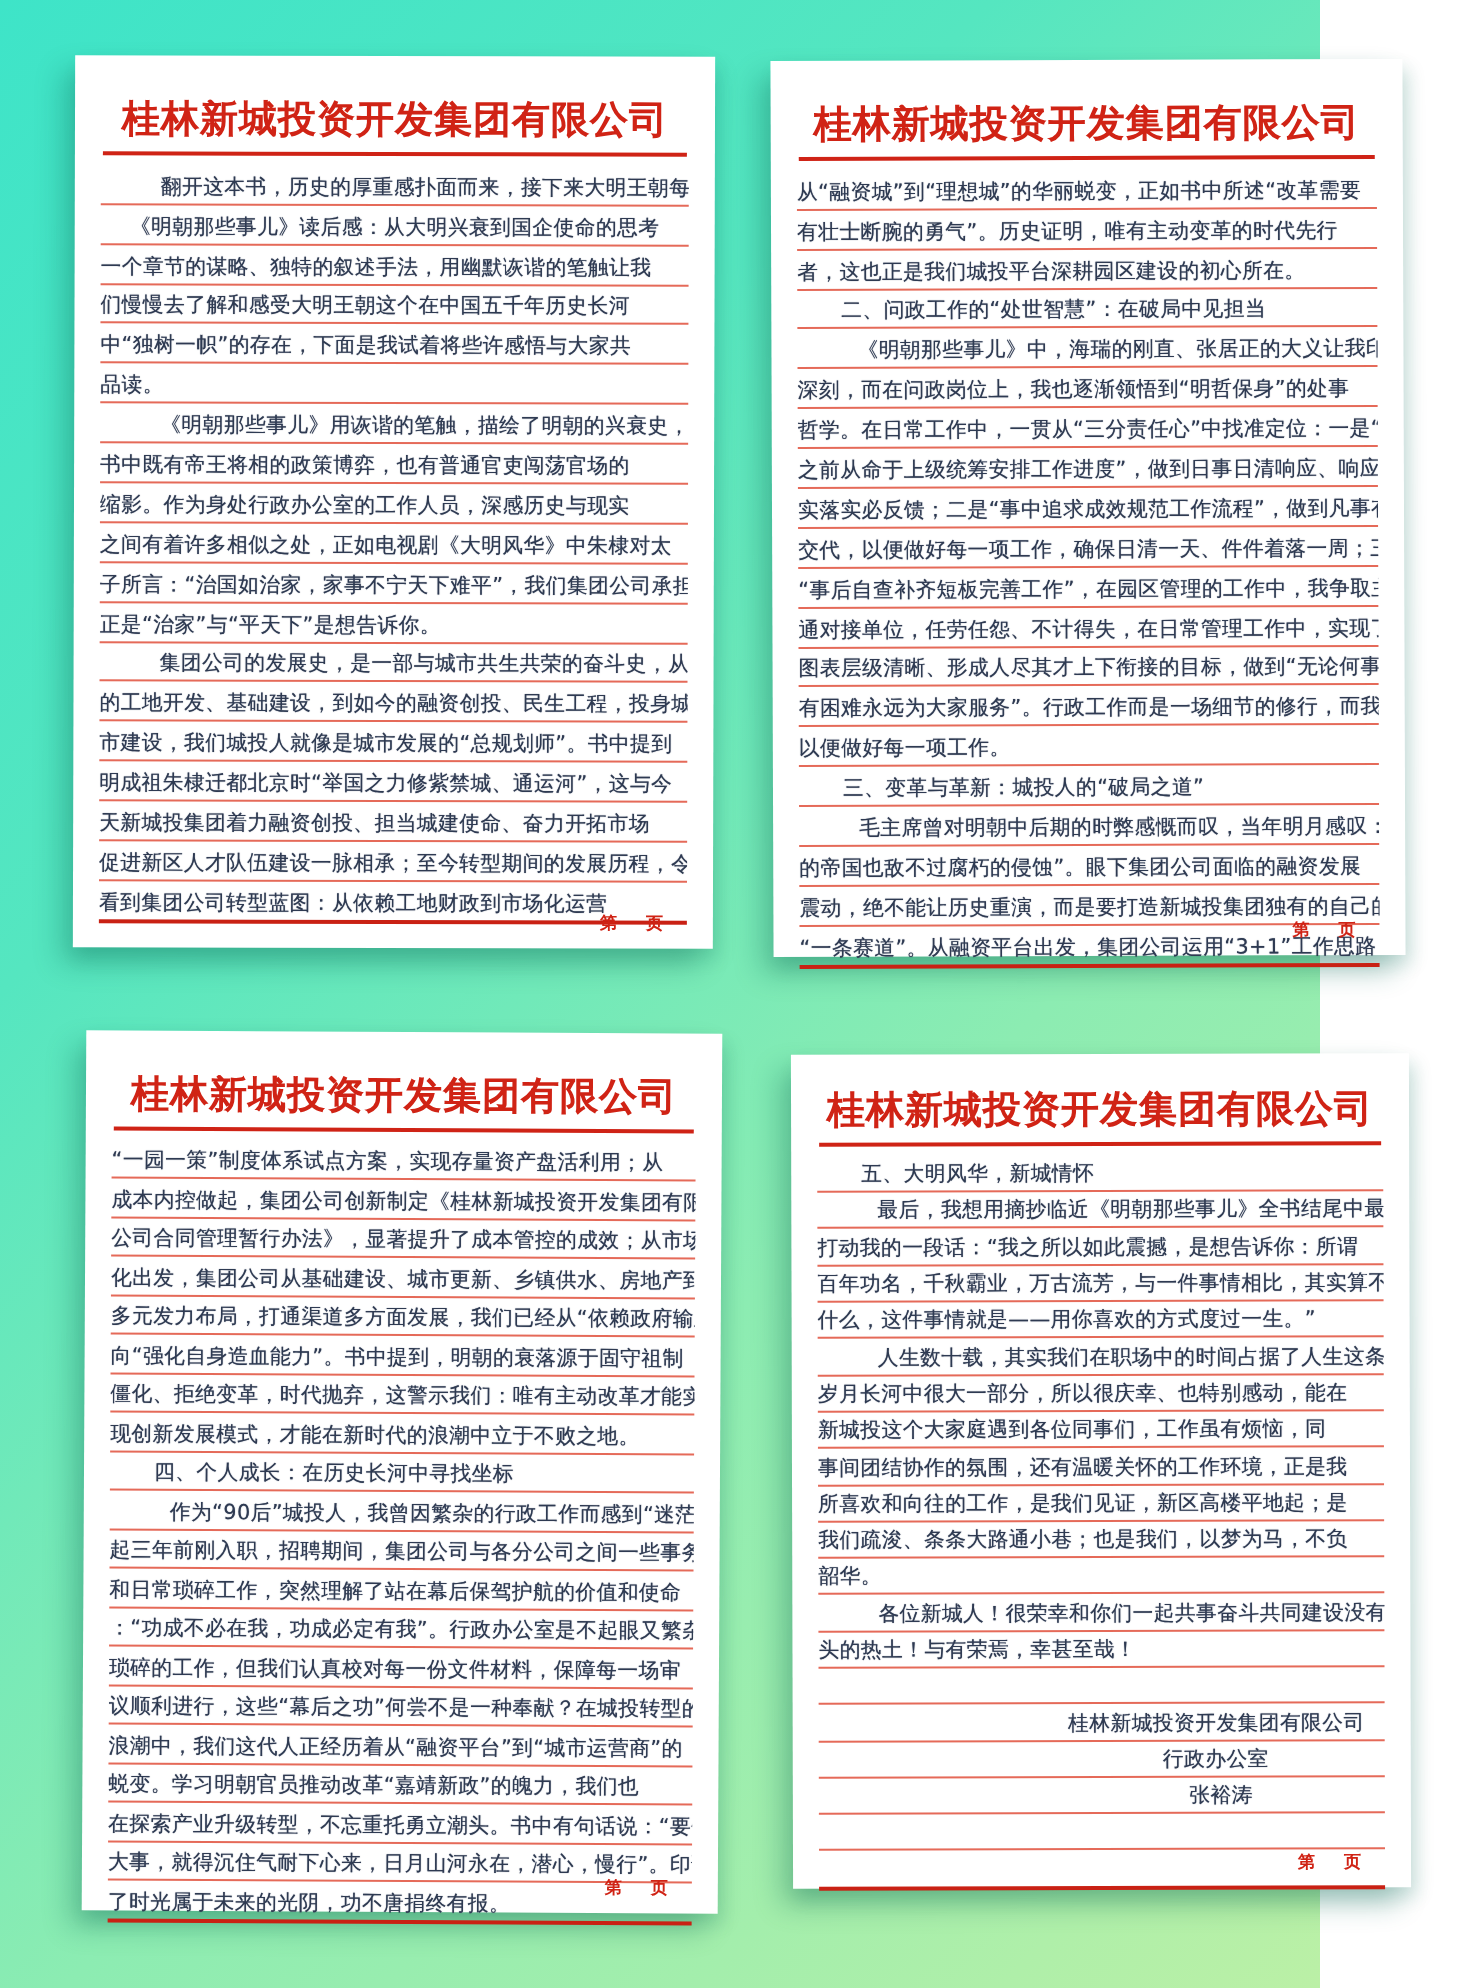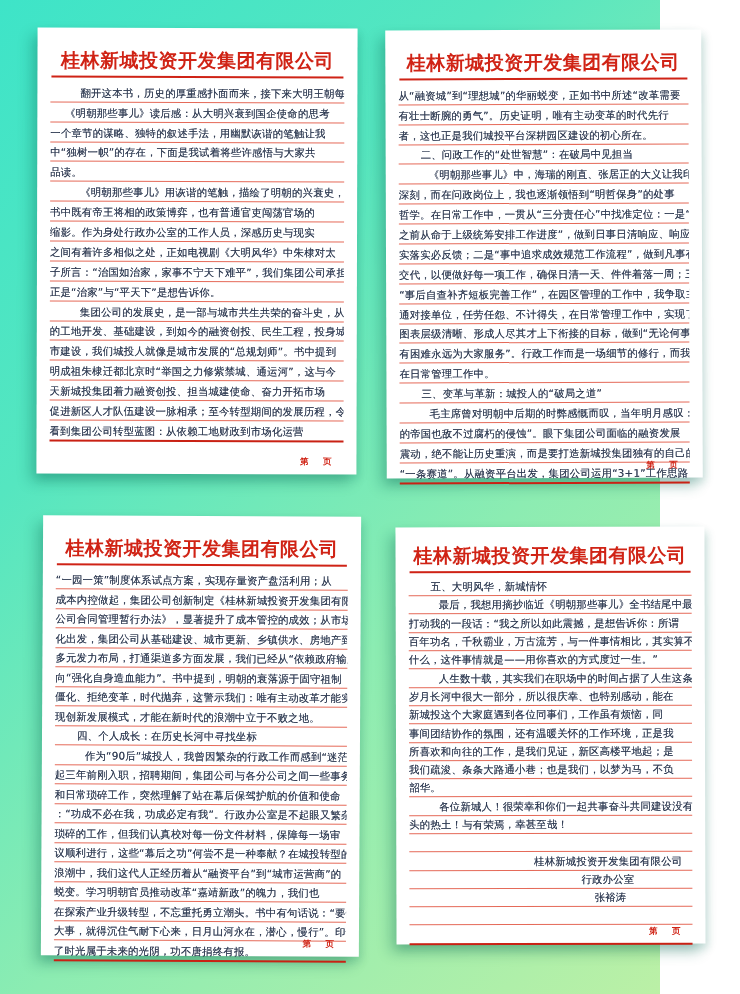--- a/index.html
+++ b/index.html
@@ -36,20 +36,21 @@
 
 <div class="scene">
 
   <section class="page p1">
     <div class="head">桂林新城投资开发集团有限公司</div>
     <div class="hr"></div>
     <div class="lines">
         <div class="line ind2">翻开这本书，历史的厚重感扑面而来，接下来大明王朝每</div>
         <div class="line center">《明朝那些事儿》读后感：从大明兴衰到国企使命的思考</div>
         <div class="line">一个章节的谋略、独特的叙述手法，用幽默诙谐的笔触让我</div>
+        <div class="line">们慢慢去了解和感受大明王朝这个在中国五千年历史长河</div>
         <div class="line">中“独树一帜”的存在，下面是我试着将些许感悟与大家共</div>
         <div class="line">品读。</div>
         <div class="line ind2">《明朝那些事儿》用诙谐的笔触，描绘了明朝的兴衰史，</div>
         <div class="line">书中既有帝王将相的政策博弈，也有普通官吏闯荡官场的</div>
         <div class="line">缩影。作为身处行政办公室的工作人员，深感历史与现实</div>
         <div class="line">之间有着许多相似之处，正如电视剧《大明风华》中朱棣对太</div>
         <div class="line">子所言：“治国如治家，家事不宁天下难平”，我们集团公司承担的</div>
         <div class="line">正是“治家”与“平天下”是想告诉你。</div>
         <div class="line ind2">集团公司的发展史，是一部与城市共生共荣的奋斗史，从早期</div>
         <div class="line">的工地开发、基础建设，到如今的融资创投、民生工程，投身城</div>
@@ -73,21 +74,21 @@
         <div class="line ind2">《明朝那些事儿》中，海瑞的刚直、张居正的大义让我印象</div>
         <div class="line">深刻，而在问政岗位上，我也逐渐领悟到“明哲保身”的处事</div>
         <div class="line">哲学。在日常工作中，一贯从“三分责任心”中找准定位：一是“事前</div>
         <div class="line">之前从命于上级统筹安排工作进度”，做到日事日清响应、响应必落</div>
         <div class="line">实落实必反馈；二是“事中追求成效规范工作流程”，做到凡事有</div>
         <div class="line">交代，以便做好每一项工作，确保日清一天、件件着落一周；三是</div>
         <div class="line">“事后自查补齐短板完善工作”，在园区管理的工作中，我争取主动沟</div>
         <div class="line">通对接单位，任劳任怨、不计得失，在日常管理工作中，实现了工作</div>
         <div class="line">图表层级清晰、形成人尽其才上下衔接的目标，做到“无论何事何时，</div>
         <div class="line">有困难永远为大家服务”。行政工作而是一场细节的修行，而我</div>
-        <div class="line">在日常管理工作中。</div>
+        <div class="line">以便做好每一项工作。</div>
         <div class="line ind1">三、变革与革新：城投人的“破局之道”</div>
         <div class="line ind2">毛主席曾对明朝中后期的时弊感慨而叹，当年明月感叹：“再强大</div>
         <div class="line">的帝国也敌不过腐朽的侵蚀”。眼下集团公司面临的融资发展</div>
         <div class="line">震动，绝不能让历史重演，而是要打造新城投集团独有的自己的</div>
         <div class="line">“一条赛道”。从融资平台出发，集团公司运用“3+1”工作思路，</div>
       </div>
     <div class="pagefoot">第　页</div>
   </section>
 
   <section class="page p3">

